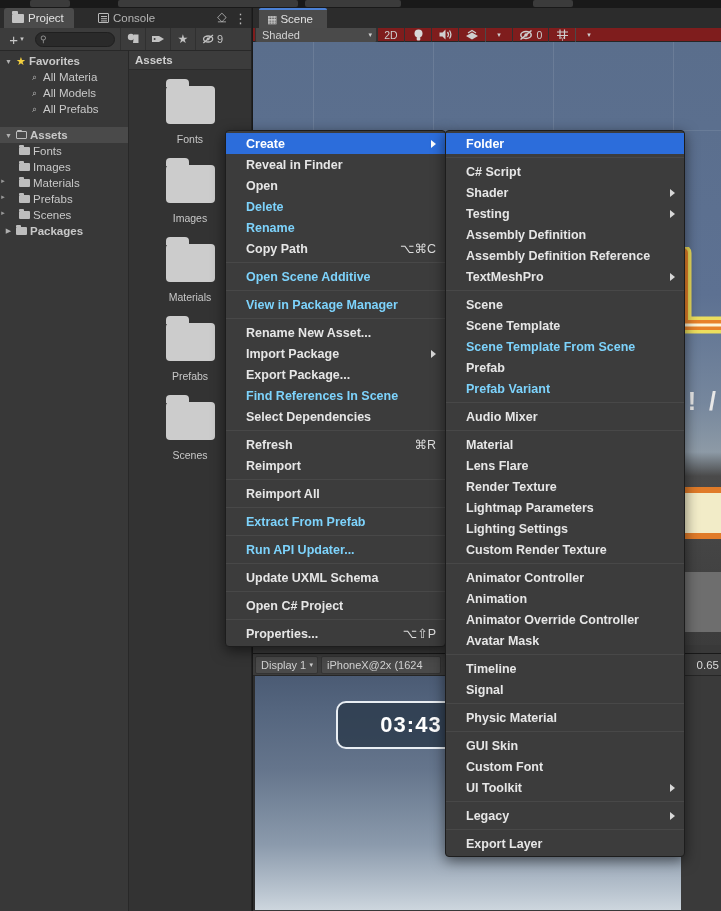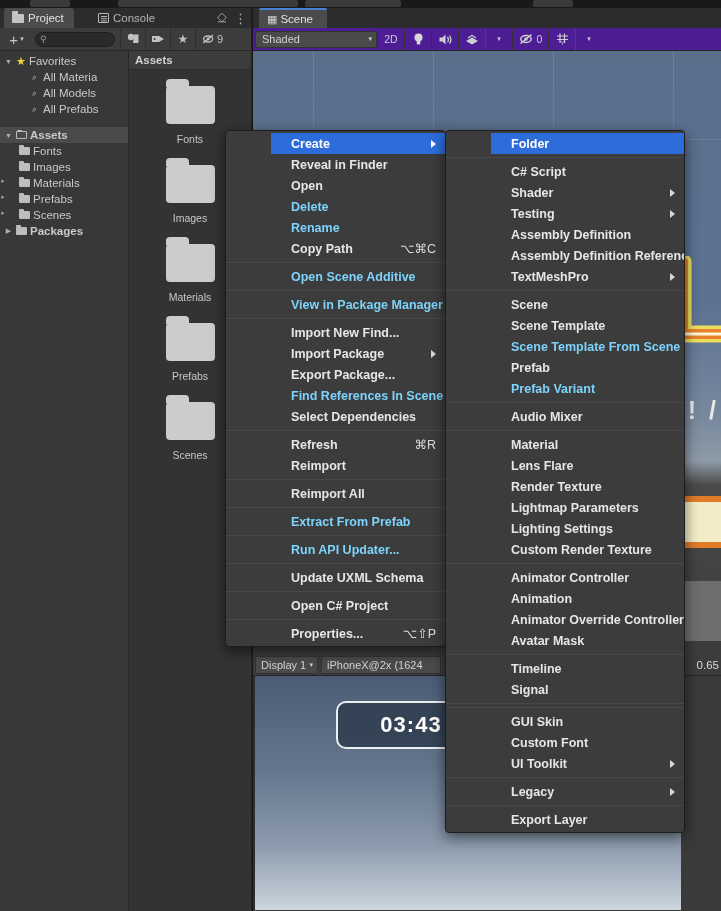--- a/index.html
+++ b/index.html
@@ -154,21 +154,21 @@
   }
   .scene-tabbar { position: relative; height: 20px; background: #2c2c2c; }
   .scene-tab {
     position: absolute; left: 6px; top: 0; height: 20px;
     display: flex; align-items: center; gap: 4px; padding: 0 14px 0 8px;
     background: #4b4b4b; color: #e2e2e2; font-size: 11.5px;
     border-top: 2px solid #4b81d6; border-radius: 2px 2px 0 0;
   }
   .hash-glyph { font-size: 11px; color: #cfcfcf; letter-spacing: -1px; }
   .scene-toolbar {
-    height: 23px; background: #4c1d95; border-bottom: 1px solid #262626;
+    height: 14px; background: #7f1d1d; border-bottom: 1px solid #262626;
     display: flex; align-items: center;
   }
   .shade-dd {
     width: 122px; height: 17px; margin-left: 2px; background: #4a4a4a;
     border: 1px solid #333; border-radius: 2px;
     display: flex; align-items: center; justify-content: space-between;
     padding: 0 4px 0 6px; font-size: 11px; color: #d2d2d2;
   }
   .dd-caret { font-size: 7px; color: #cfcfcf; }
   .stb {
@@ -250,21 +250,21 @@
     box-shadow: 0 4px 14px rgba(0,0,0,0.55);
     padding: 2px 0;
     overflow: hidden;
   }
   #ctx-main { left: 225px; top: 130px; width: 221px; }
   #ctx-sub  { left: 445px; top: 130px; width: 240px; }
 
   .mi {
     position: relative; height: 21px; display: flex; align-items: center;
     padding: 0 8px 0 20px; font-size: 12.5px; color: #e6e6e6;
-    white-space: nowrap; font-weight: bold; margin-left: 45px;
+    white-space: nowrap; font-weight: bold;
   }
   .mi.dim { color: #7dd3fc; }
   .mi.hl { background: #2c6ddb; color: #ffffff; }
   .mi .shortcut { position: absolute; right: 9px; color: #dcdcdc; font-size: 12.5px; font-weight: normal; }
   .mi .sub-arrow {
     position: absolute; right: 9px; width: 0; height: 0;
     border-left: 5px solid #d8d8d8; border-top: 4px solid transparent;
     border-bottom: 4px solid transparent;
   }
   .mi.hl .sub-arrow { border-left-color: #ffffff; }
@@ -331,21 +331,21 @@
         </svg>
         <span>9</span>
       </div>
     </div>
 
     <div class="proj-body">
       <div class="tree" id="tree">
           <div class="tree-row">
             <span class="arrow">▼</span>
             <span class="star">★</span>
-            <span style="font-weight:normal;">Favorites</span>
+            <span style="font-weight:bold;">Favorites</span>
           </div>
           <div class="tree-row">
             <span class="indent2"></span>
             <span class="mini-mag">⌕</span>
             <span style="">All Materia</span>
           </div>
           <div class="tree-row">
             <span class="indent2"></span>
             <span class="mini-mag">⌕</span>
             <span style="">All Models</span>
@@ -547,21 +547,21 @@
       <div class="msep"></div>
       <div class="mi dim">
         <span>Open Scene Additive</span>
       </div>
       <div class="msep"></div>
       <div class="mi dim">
         <span>View in Package Manager</span>
       </div>
       <div class="msep"></div>
       <div class="mi">
-        <span>Import New Find...</span>
+        <span>Rename New Asset...</span>
       </div>
       <div class="mi">
         <span>Import Package</span>
         <span class="sub-arrow"></span>
       </div>
       <div class="mi">
         <span>Export Package...</span>
       </div>
       <div class="mi dim">
         <span>Find References In Scene</span>
@@ -683,20 +683,23 @@
         <span>Avatar Mask</span>
       </div>
       <div class="msep"></div>
       <div class="mi">
         <span>Timeline</span>
       </div>
       <div class="mi">
         <span>Signal</span>
       </div>
       <div class="msep"></div>
+      <div class="mi">
+        <span>Physic Material</span>
+      </div>
       <div class="msep"></div>
       <div class="mi">
         <span>GUI Skin</span>
       </div>
       <div class="mi">
         <span>Custom Font</span>
       </div>
       <div class="mi">
         <span>UI Toolkit</span>
         <span class="sub-arrow"></span>

